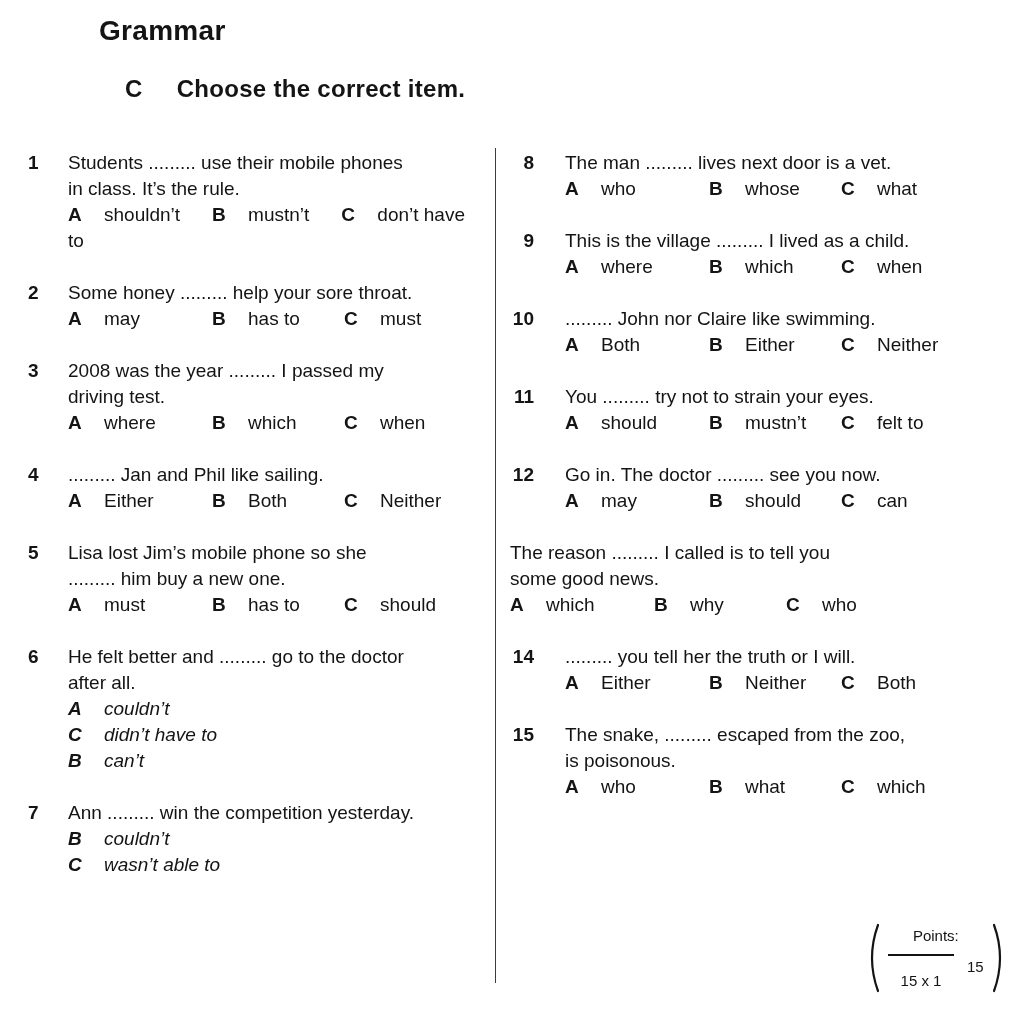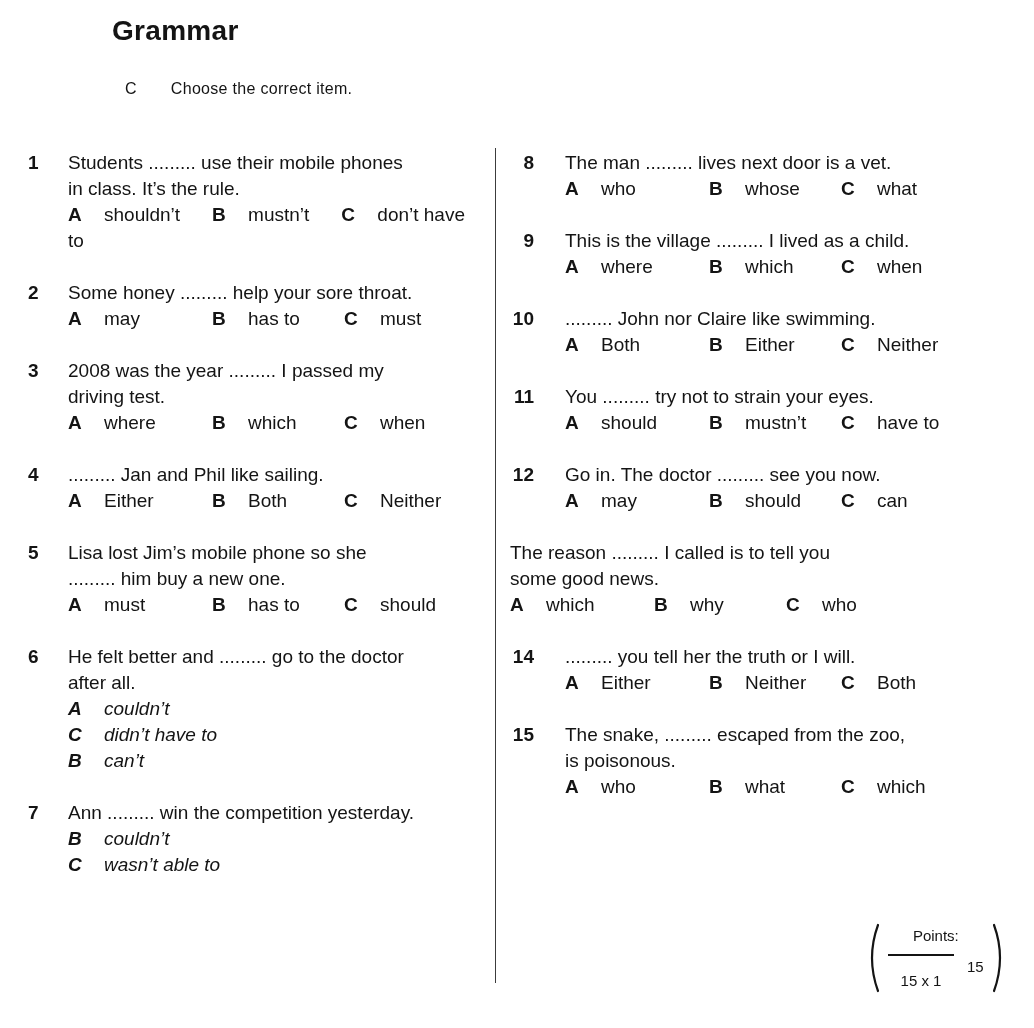--- a/index.html
+++ b/index.html
@@ -10,35 +10,35 @@
     background: #ffffff;
     color: #141414;
     font-family: "Liberation Sans", "DejaVu Sans", sans-serif;
     font-size: 19px;
     line-height: 26px;
     overflow: hidden;
   }
 
   .title {
     position: absolute;
-    left: 112px;
+    left: 99px;
     top: 14px;
     margin: 0;
     font-size: 28px;
     line-height: 34px;
     font-weight: 700;
     letter-spacing: 0.3px;
   }
 
   .section-line {
     position: absolute;
     left: 125px;
     top: 76px;
-    font-size: 16px;
-    font-weight: 400;
+    font-size: 24px;
+    font-weight: 700;
     letter-spacing: 0.3px;
   }
   .section-letter { margin-right: 34px; }
 
   .divider {
     position: absolute;
     left: 495px;
     top: 148px;
     width: 1px;
     height: 835px;
@@ -247,21 +247,21 @@
           </div>
         </div>
       </div>
       <div class="q">
         <div class="q-num">11</div>
         <div class="q-body">
           <div class="q-text-line">You ......... try not to strain your eyes.</div>
           <div class="opts opts-row">
             <div class="opt"><span class="opt-label">A</span><span class="opt-text">should</span></div>
             <div class="opt"><span class="opt-label">B</span><span class="opt-text">mustn’t</span></div>
-            <div class="opt"><span class="opt-label">C</span><span class="opt-text">have to</span></div>
+            <div class="opt"><span class="opt-label">C</span><span class="opt-text">felt to</span></div>
           </div>
         </div>
       </div>
       <div class="q">
         <div class="q-num">12</div>
         <div class="q-body">
           <div class="q-text-line">Go in. The doctor ......... see you now.</div>
           <div class="opts opts-row">
             <div class="opt"><span class="opt-label">A</span><span class="opt-text">may</span></div>
             <div class="opt"><span class="opt-label">B</span><span class="opt-text">should</span></div>

